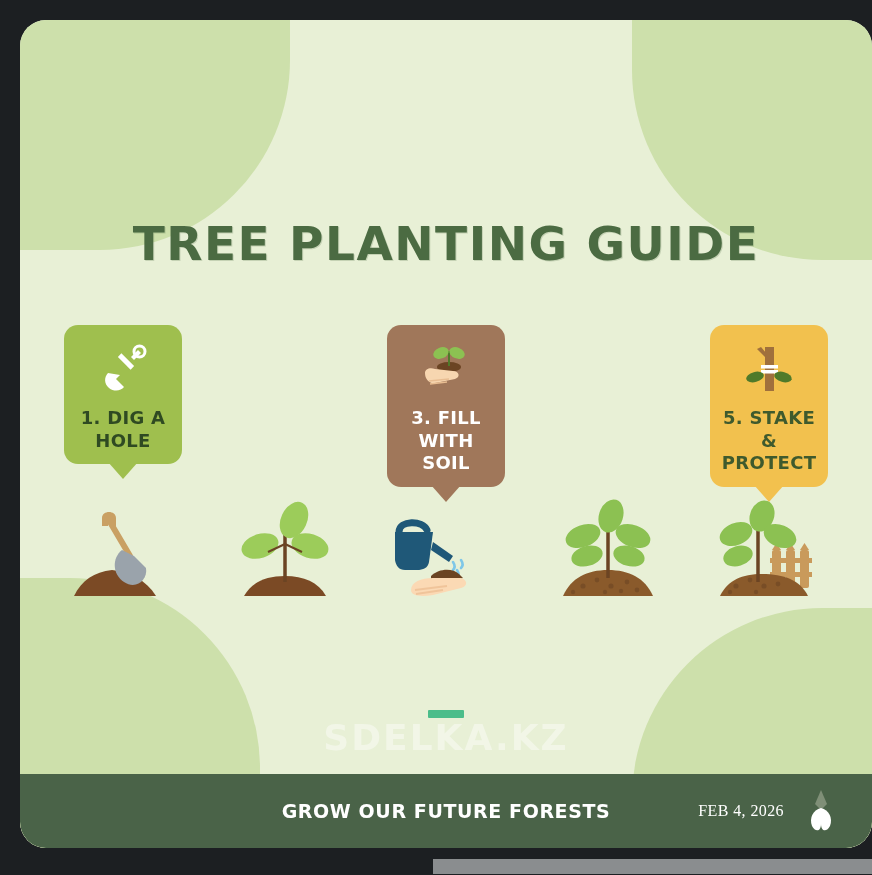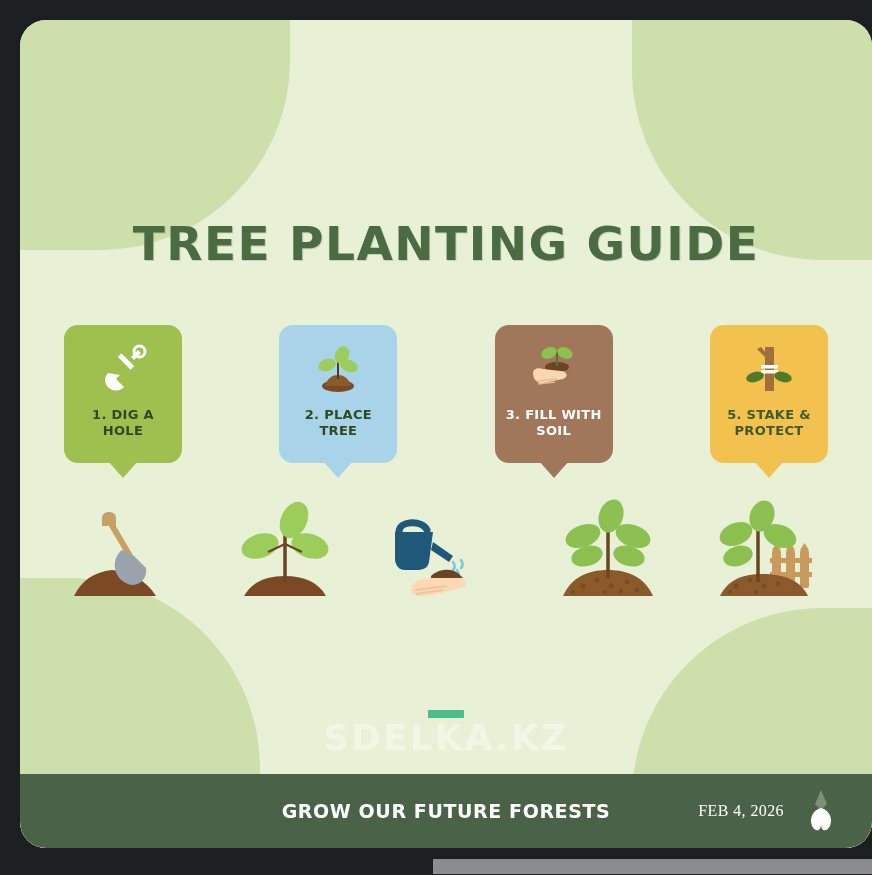--- a/index.html
+++ b/index.html
@@ -87,21 +87,21 @@
     border-left:15px solid transparent;
     border-right:15px solid transparent;
     border-top:17px solid currentColor;
   }
   .card-icon{
     width:54px;height:54px;
     display:flex;align-items:center;justify-content:center;
     margin-bottom:12px;
   }
   .card-label{
-    font-size:13px;
+    font-size:18px;
     font-weight:bold;
     text-align:center;
     line-height:1.25;
     letter-spacing:.3px;
     font-family:"DejaVu Sans", sans-serif;
   }
 
   
   .illos{
     position:absolute;
@@ -207,36 +207,20 @@
               <rect x="21" y="18" width="18" height="5" transform="rotate(45 30 20.5)"></rect>
               <path d="M12 32 C8 36 8 43 13 47 C18 51 25 50 28 46 L20 38 L24 34 Z"></path>
             </g>
           </svg>
         </div>
         <div class="card-label" style="color: rgb(47, 74, 34);">1. DIG A HOLE</div>
         <div class="tail"></div>
       </div>
     </div>
 
-    <div class="card-wrap">
-      <div class="card" id="card1" style="background: rgb(168, 211, 232); color: rgb(168, 211, 232);">
-        <div class="card-icon">
-          <svg viewBox="0 0 54 54" width="54" height="54">
-            <ellipse cx="27" cy="45" rx="16" ry="6" fill="#7a4a25"></ellipse>
-            <path d="M14 45 C16 37 22 34 27 34 C32 34 38 37 40 45 Z" fill="#8a5a2b"></path>
-            <line x1="27" y1="14" x2="27" y2="38" stroke="#5c3a1e" stroke-width="2"></line>
-            <ellipse cx="31" cy="14" rx="7" ry="9" transform="rotate(22 31 14)" fill="#9ccc5a"></ellipse>
-            <ellipse cx="16" cy="24" rx="9" ry="6" transform="rotate(-18 16 24)" fill="#9ccc5a"></ellipse>
-            <ellipse cx="38" cy="25" rx="9" ry="6" transform="rotate(18 38 25)" fill="#9ccc5a"></ellipse>
-          </svg>
-        </div>
-        <div class="card-label" style="color: rgb(47, 74, 34);">2. PLACE TREE</div>
-        <div class="tail"></div>
-      </div>
-    </div>
 
     <div class="card-wrap">
       <div class="card" id="card2" style="background: rgb(160, 119, 90); color: rgb(160, 119, 90);">
         <div class="card-icon">
           <svg viewBox="0 0 54 54" width="54" height="54">
             <ellipse cx="30" cy="26" rx="12" ry="5" fill="#6b4423"></ellipse>
             <line x1="30" y1="10" x2="30" y2="25" stroke="#4f7a2a" stroke-width="2"></line>
             <ellipse cx="22" cy="12" rx="8" ry="5.5" transform="rotate(-22 22 12)" fill="#8cc152"></ellipse>
             <ellipse cx="38" cy="12" rx="8" ry="5.5" transform="rotate(22 38 12)" fill="#8cc152"></ellipse>
             <path d="M6 32 C6 28 11 26 16 28 L34 30 C40 30 42 36 36 38 L16 42 C10 43 6 38 6 32 Z" fill="#f7d6b0"></path>

